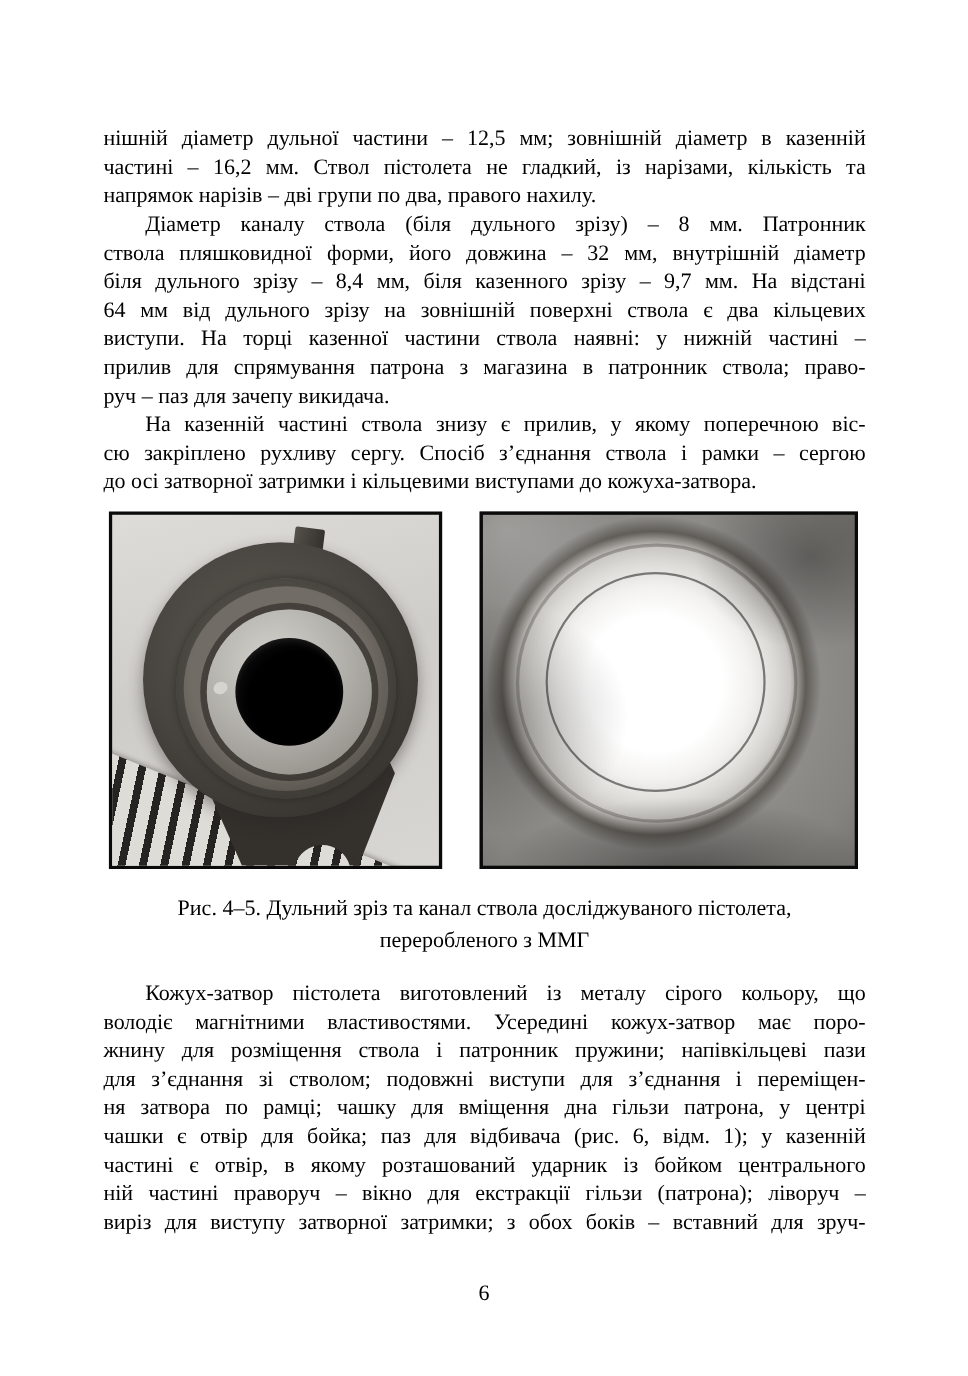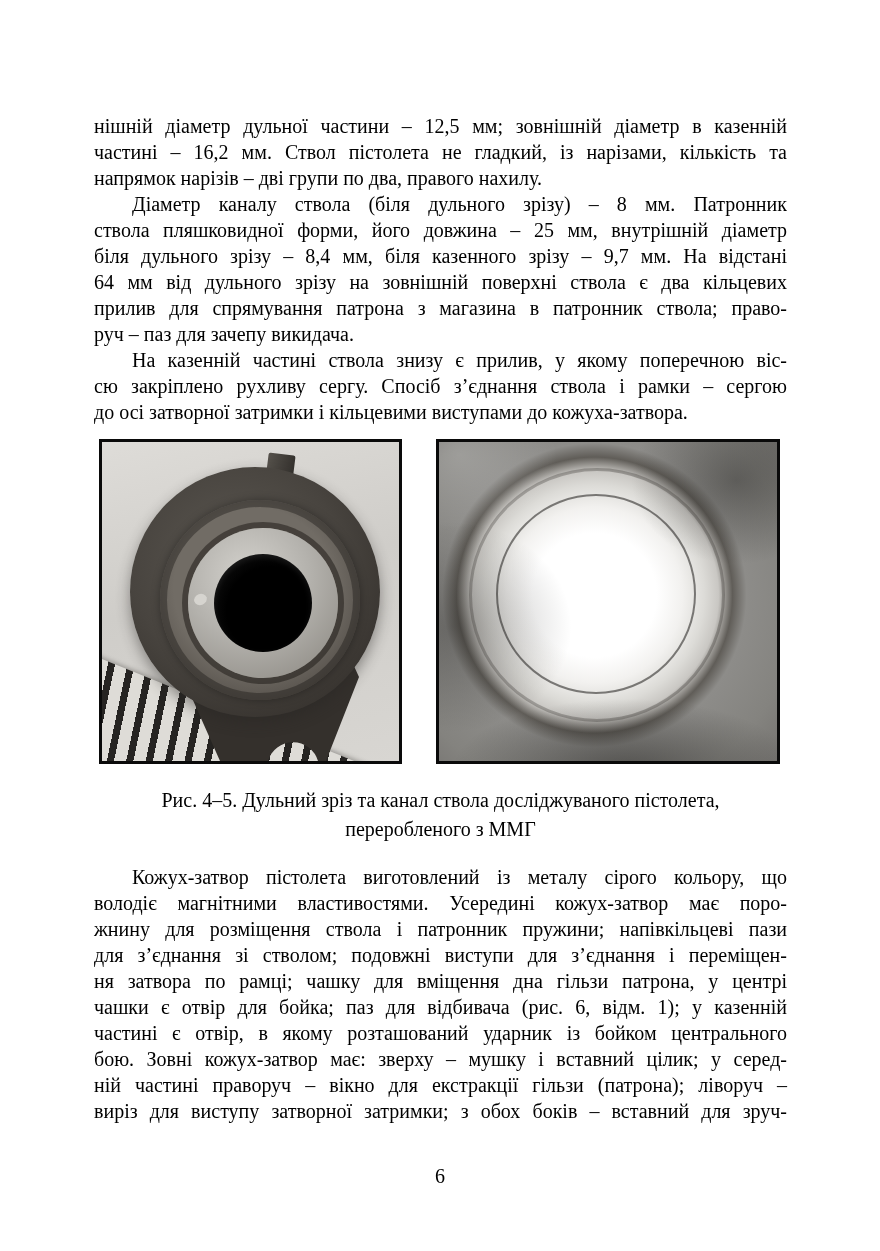--- a/index.html
+++ b/index.html
@@ -68,23 +68,24 @@
   <main class="content">
 
     <section>
       <div class="ln">нішній діаметр дульної частини – 12,5 мм; зовнішній діаметр в казенній</div>
       <div class="ln">частині – 16,2 мм. Ствол пістолета не гладкий, із нарізами, кількість та</div>
       <div class="ln end">напрямок нарізів – дві групи по два, правого нахилу.</div>
     </section>
 
     <section>
       <div class="ln ind">Діаметр каналу ствола (біля дульного зрізу) – 8 мм. Патронник</div>
-      <div class="ln">ствола пляшковидної форми, його довжина – 25 мм, внутрішній діаметр</div>
+      <div class="ln">ствола пляшковидної форми, його довжина – 32 мм, внутрішній діаметр</div>
       <div class="ln">біля дульного зрізу – 8,4 мм, біля казенного зрізу – 9,7 мм. На відстані</div>
       <div class="ln">64 мм від дульного зрізу на зовнішній поверхні ствола є два кільцевих</div>
+      <div class="ln">виступи. На торці казенної частини ствола наявні: у нижній частині –</div>
       <div class="ln">прилив для спрямування патрона з магазина в патронник ствола; право-</div>
       <div class="ln end">руч – паз для зачепу викидача.</div>
     </section>
 
     <section>
       <div class="ln ind">На казенній частині ствола знизу є прилив, у якому поперечною віс-</div>
       <div class="ln">сю закріплено рухливу сергу. Спосіб з’єднання ствола і рамки – сергою</div>
       <div class="ln end">до осі затворної затримки і кільцевими виступами до кожуха-затвора.</div>
     </section>
 
@@ -117,21 +118,20 @@
     </div>
 
     <section class="para4">
       <div class="ln ind">Кожух-затвор пістолета виготовлений із металу сірого кольору, що</div>
       <div class="ln">володіє магнітними властивостями. Усередині кожух-затвор має поро-</div>
       <div class="ln">жнину для розміщення ствола і патронник пружини; напівкільцеві пази</div>
       <div class="ln">для з’єднання зі стволом; подовжні виступи для з’єднання і переміщен-</div>
       <div class="ln">ня затвора по рамці; чашку для вміщення дна гільзи патрона, у центрі</div>
       <div class="ln">чашки є отвір для бойка; паз для відбивача (рис. 6, відм. 1); у казенній</div>
       <div class="ln">частині є отвір, в якому розташований ударник із бойком центрального</div>
-      <div class="ln">бою. Зовні кожух-затвор має: зверху – мушку і вставний цілик; у серед-</div>
       <div class="ln">ній частині праворуч – вікно для екстракції гільзи (патрона); ліворуч –</div>
       <div class="ln">виріз для виступу затворної затримки; з обох боків – вставний для зруч-</div>
     </section>
 
   </main>
 
   <footer class="page-num">
     <span>6</span>
   </footer>
 </div>

